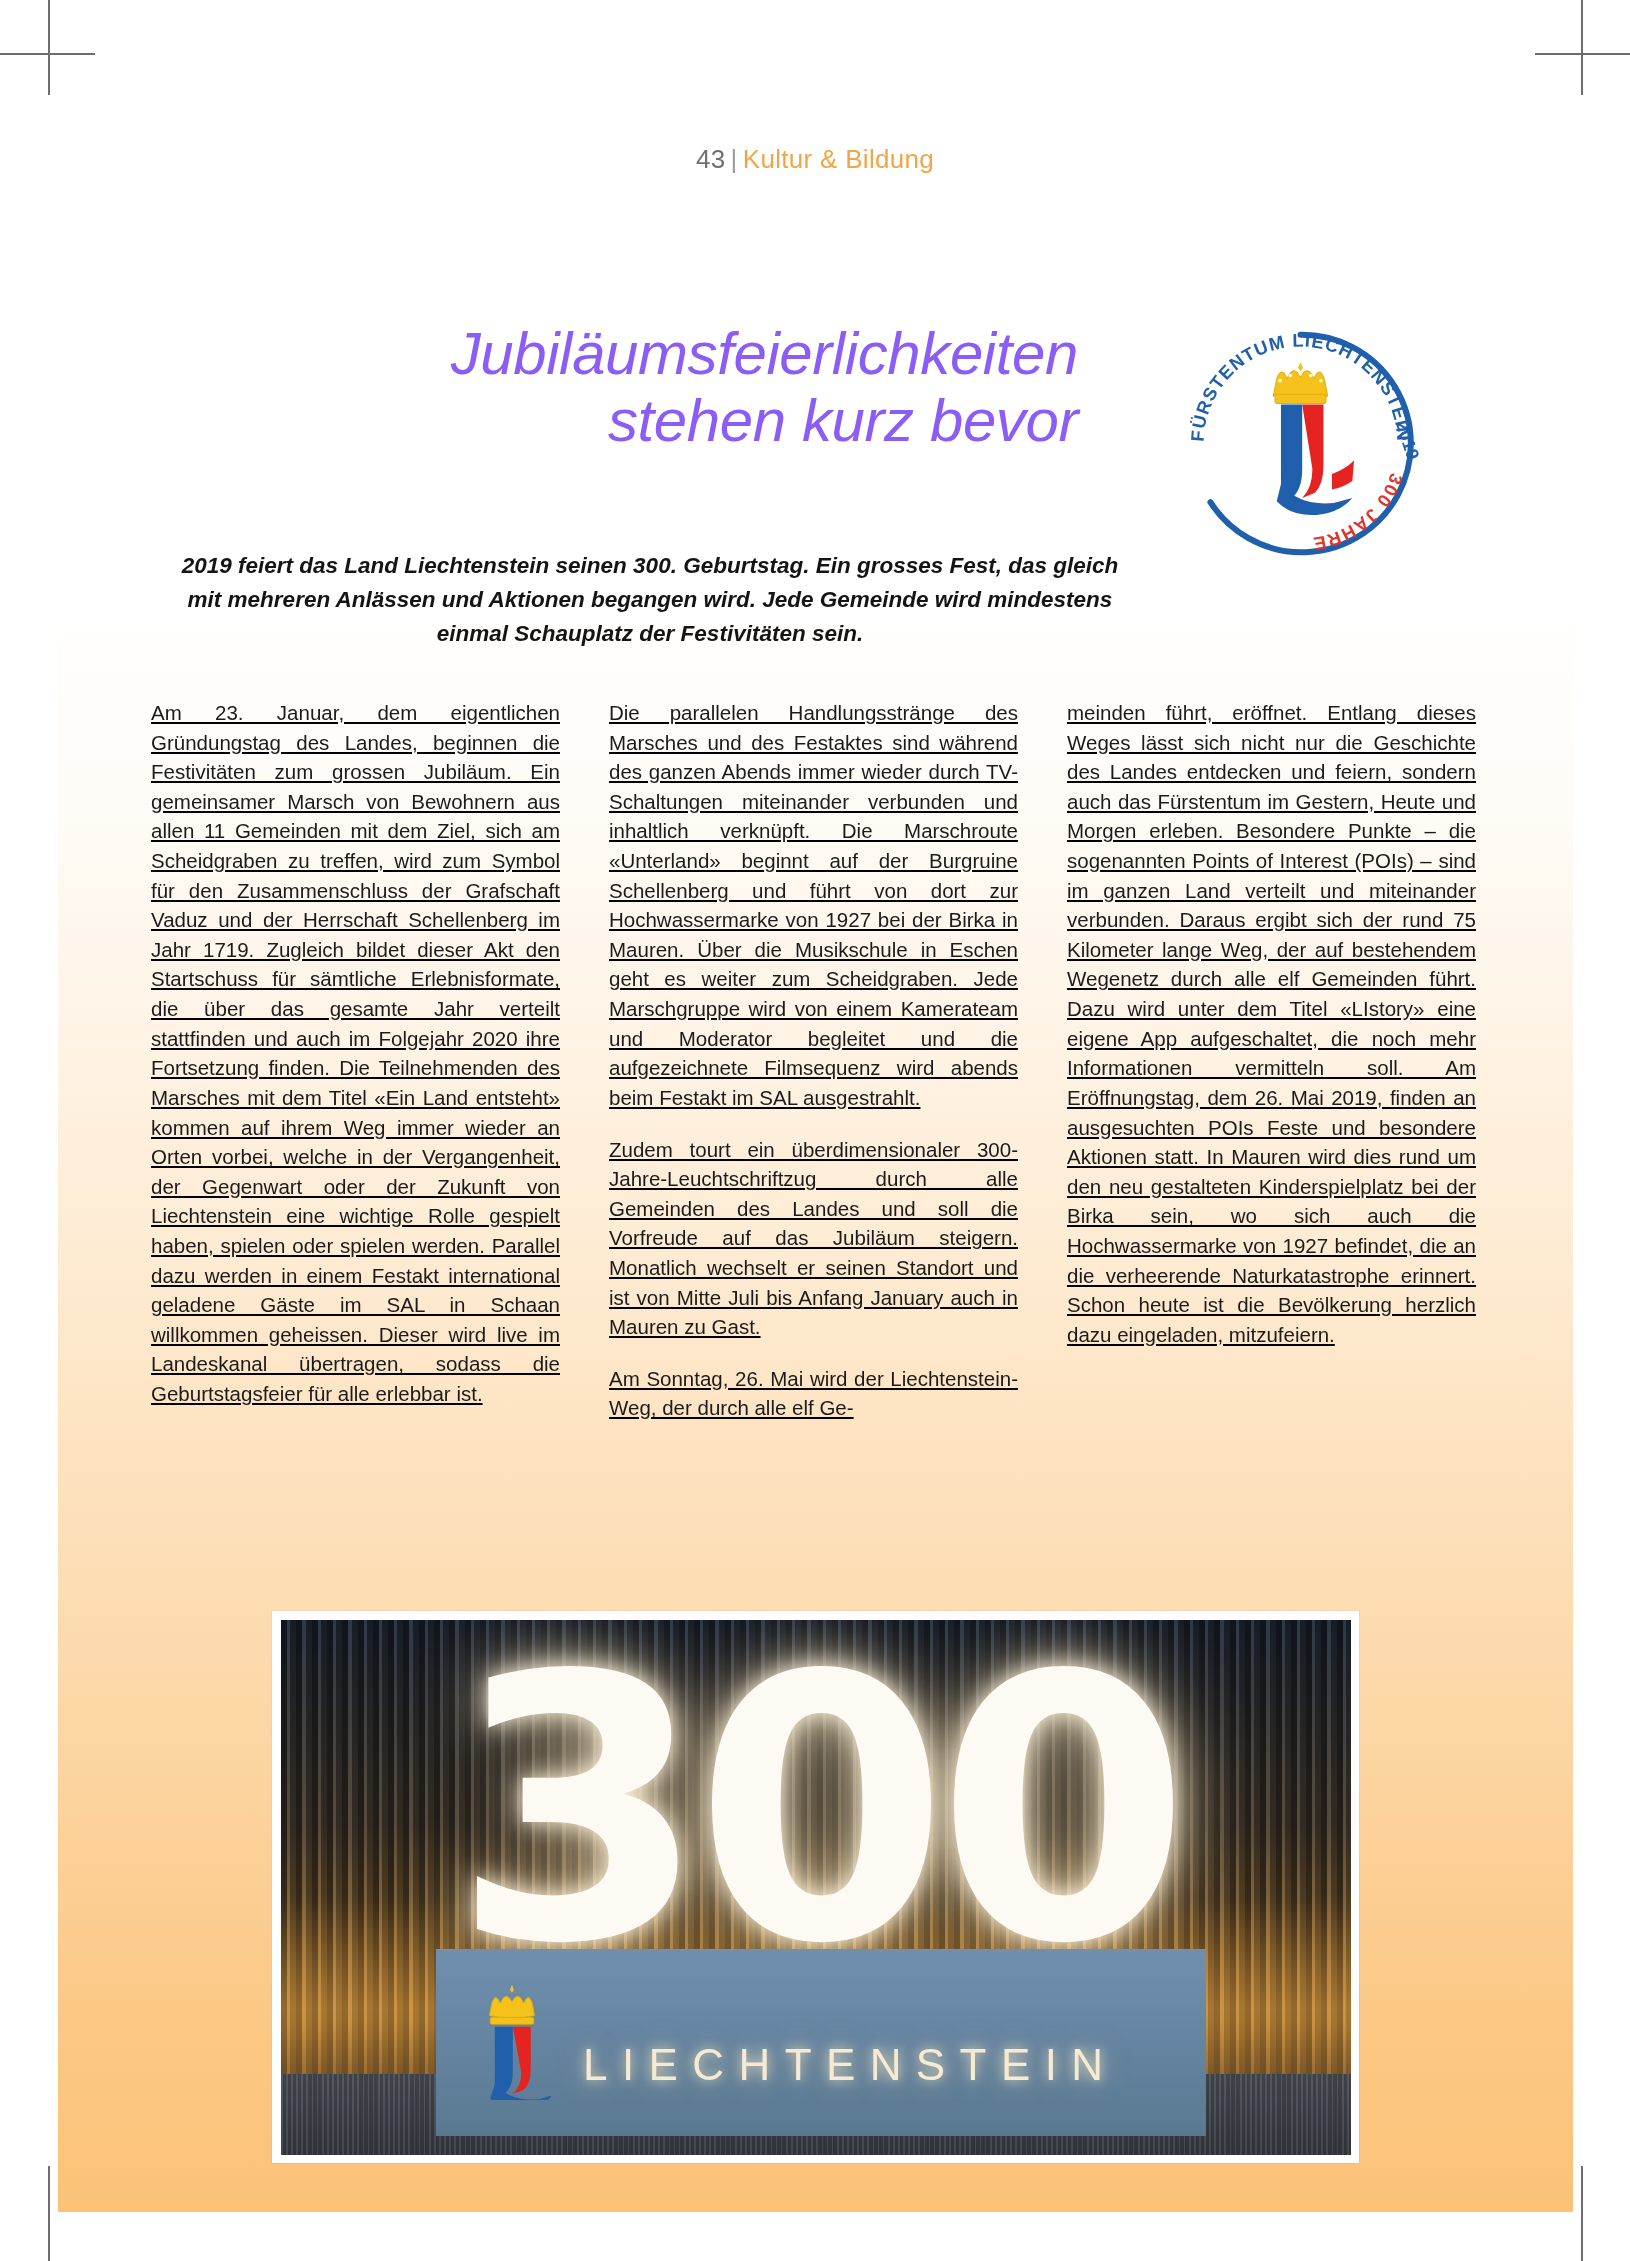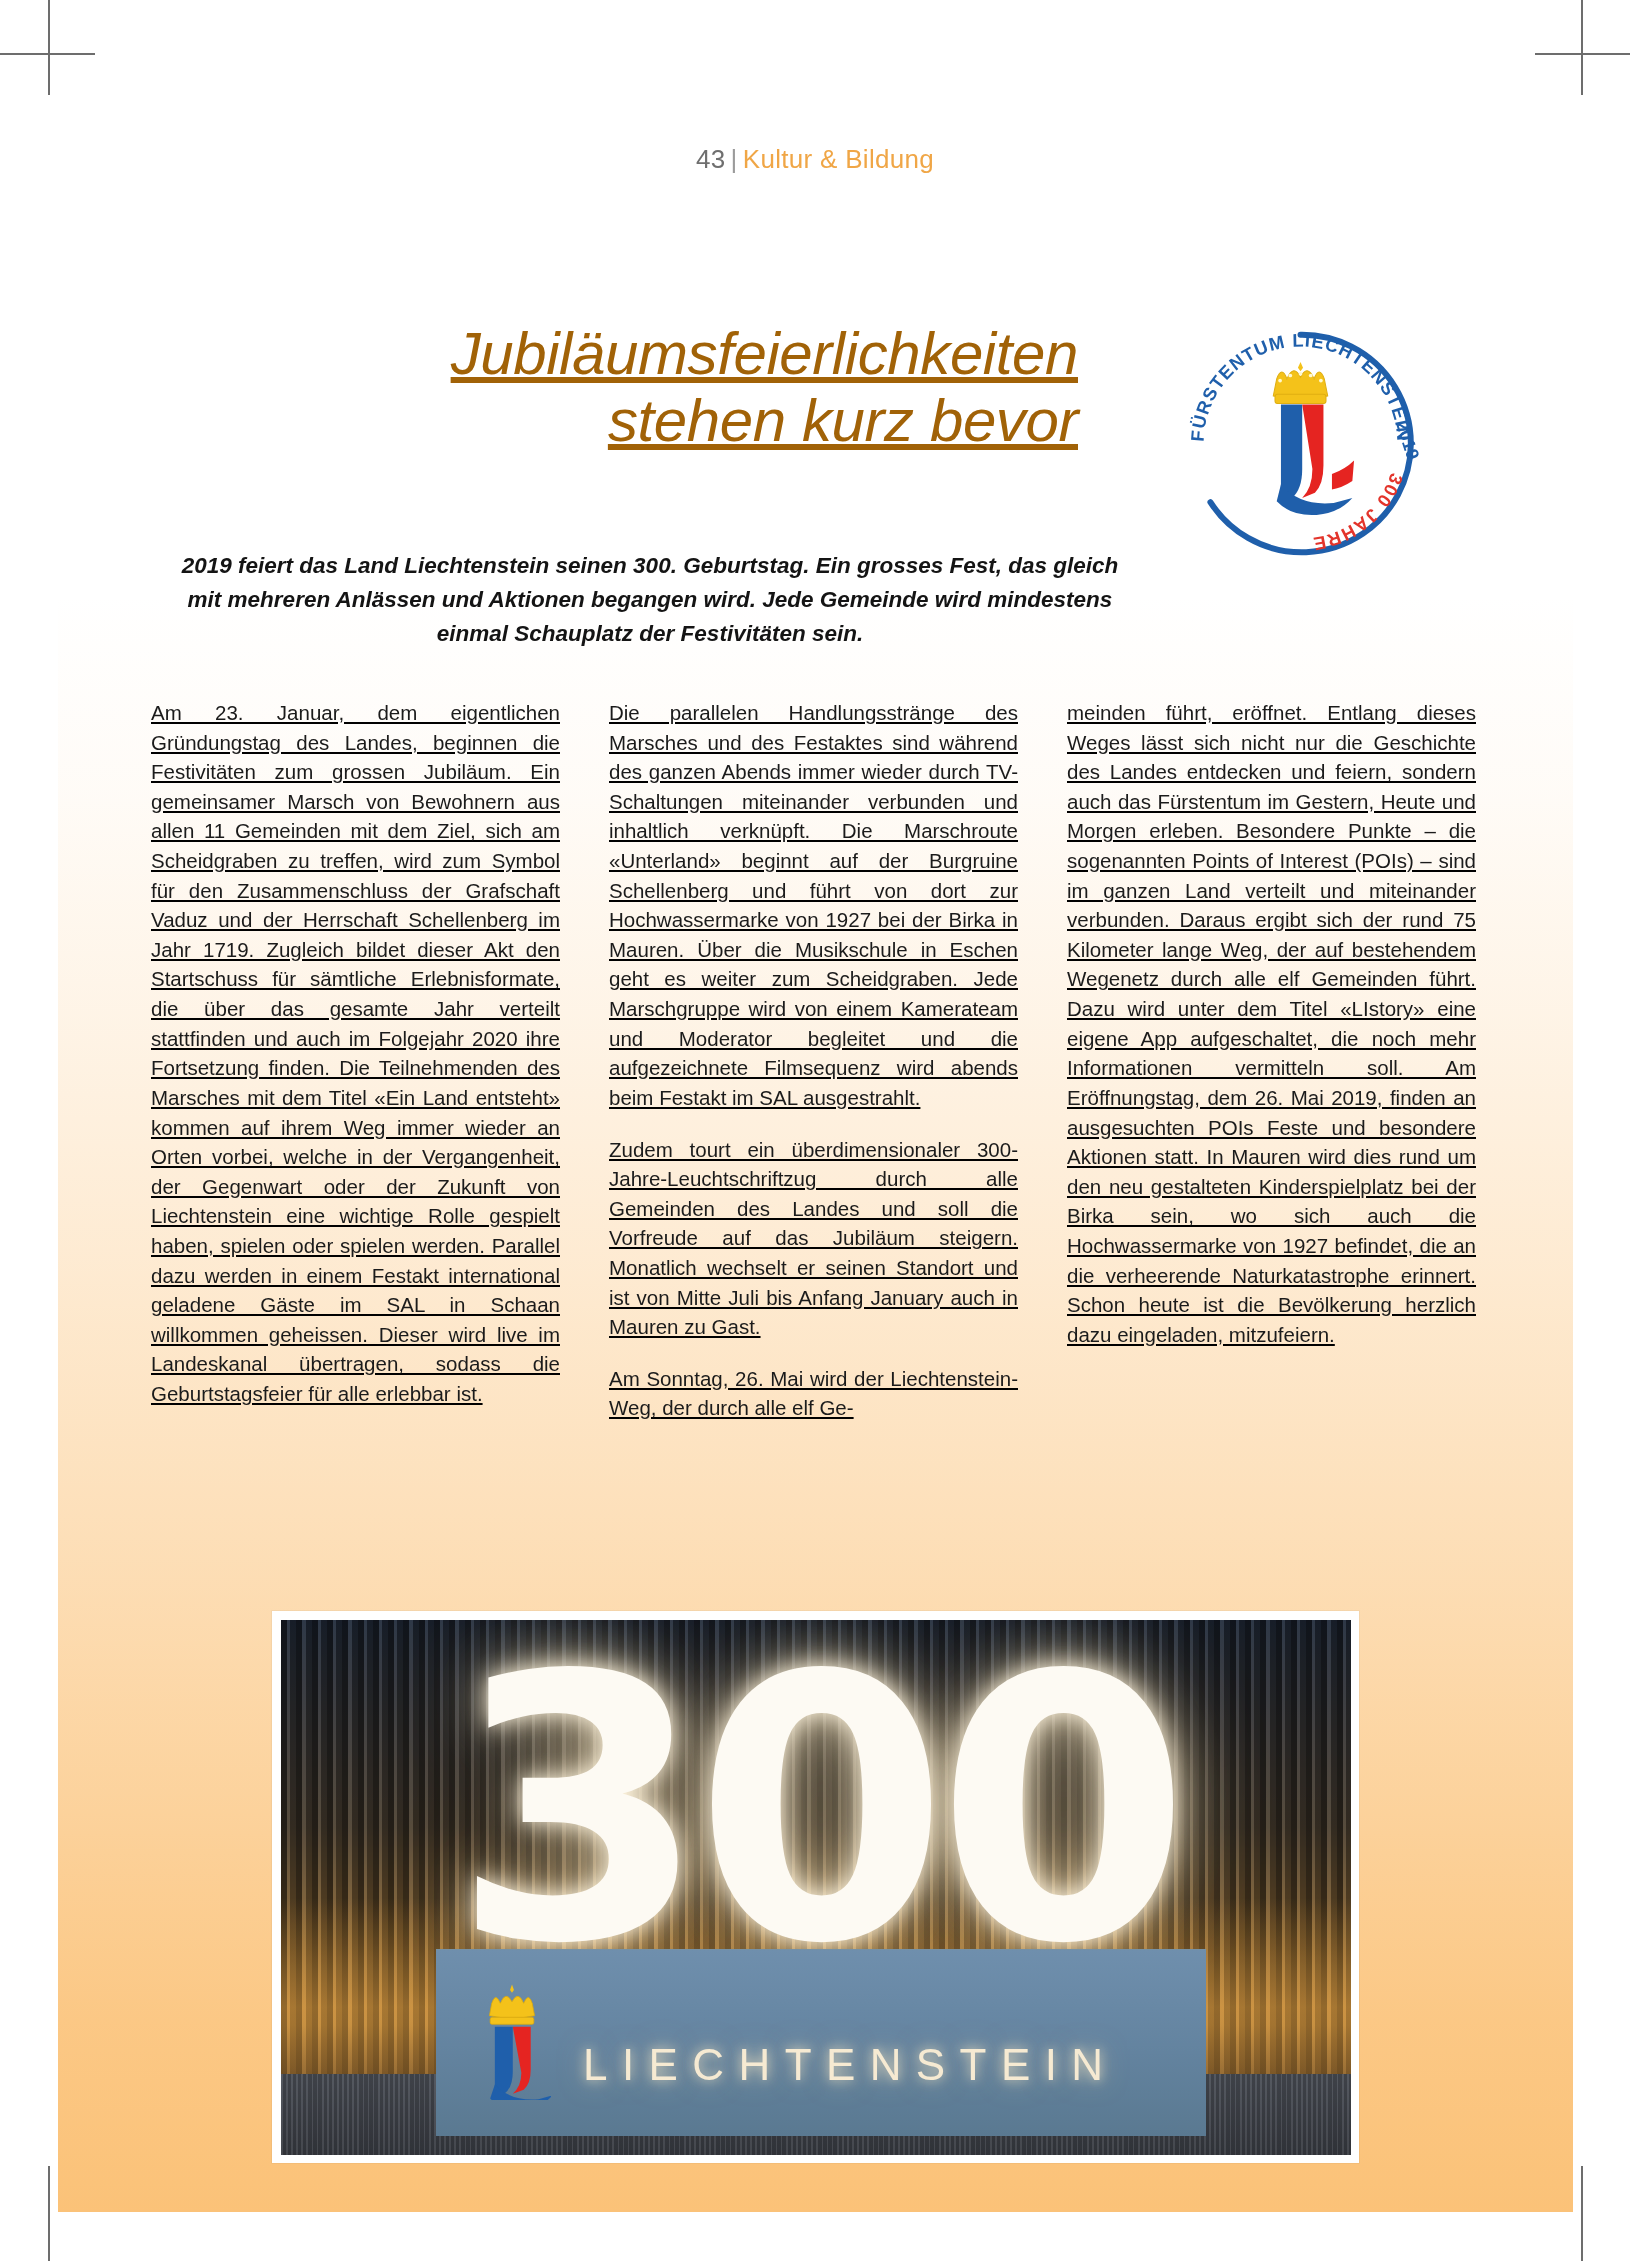--- a/index.html
+++ b/index.html
@@ -66,27 +66,26 @@
   #running-head .sep { color: #9b9b9b; padding: 0 5.1px; font-weight: 300; }
   #running-head .section { color: #f0a646; }
 
   
   #headline {
     position: absolute;
     left: 144px;
     top: 280px;
     width: 934px;
     text-align: right;
-    color: #a16207;
+    color: #8b5cf6;
     font-size: 60px;
     line-height: 1.12;
     font-style: italic;
     font-weight: 400;
     letter-spacing: -0.4px;
-    text-decoration: underline;
   }
   #headline .l2 { display: block; }
 
   
   #logo-wrap {
     position: absolute;
     left: 1173px;
     top: 316px;
     width: 255px;
     height: 255px;

